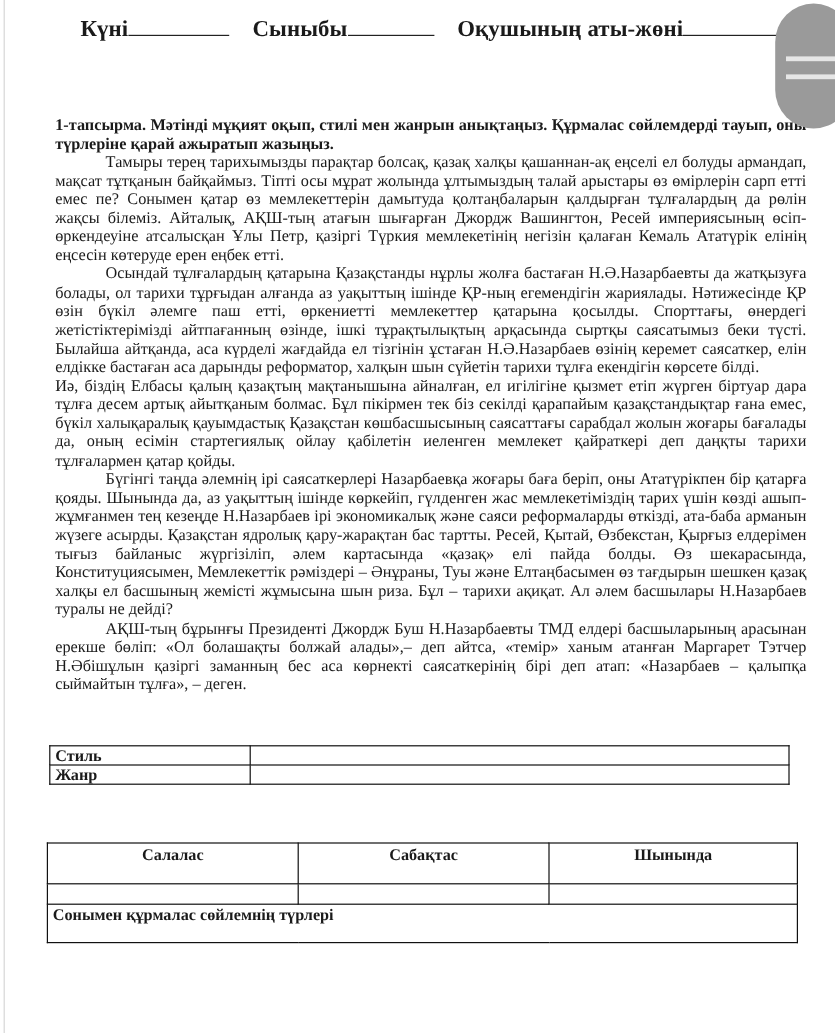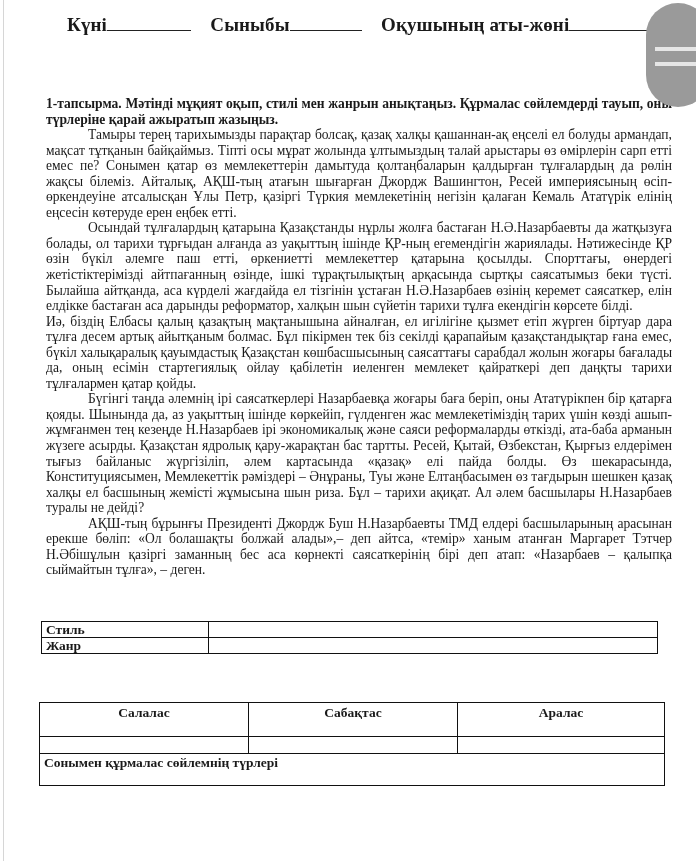--- a/index.html
+++ b/index.html
@@ -81,21 +81,21 @@
     <td></td>
   </tr>
 </tbody>
   </table>
 
 <table class="t2">
   <tbody>
       <tr>
     <td class="head" style="width:200px">Салалас</td>
     <td class="head" style="width:200px">Сабақтас</td>
-    <td class="head">Аралас</td>
+    <td class="head">Шынында</td>
   </tr>
   <tr>
     <td class="empty"></td>
     <td class="empty"></td>
     <td class="empty"></td>
   </tr>
   <tr>
     <td class="span" colspan="3">Сонымен құрмалас сөйлемнің түрлері</td>
   </tr>
 </tbody>

